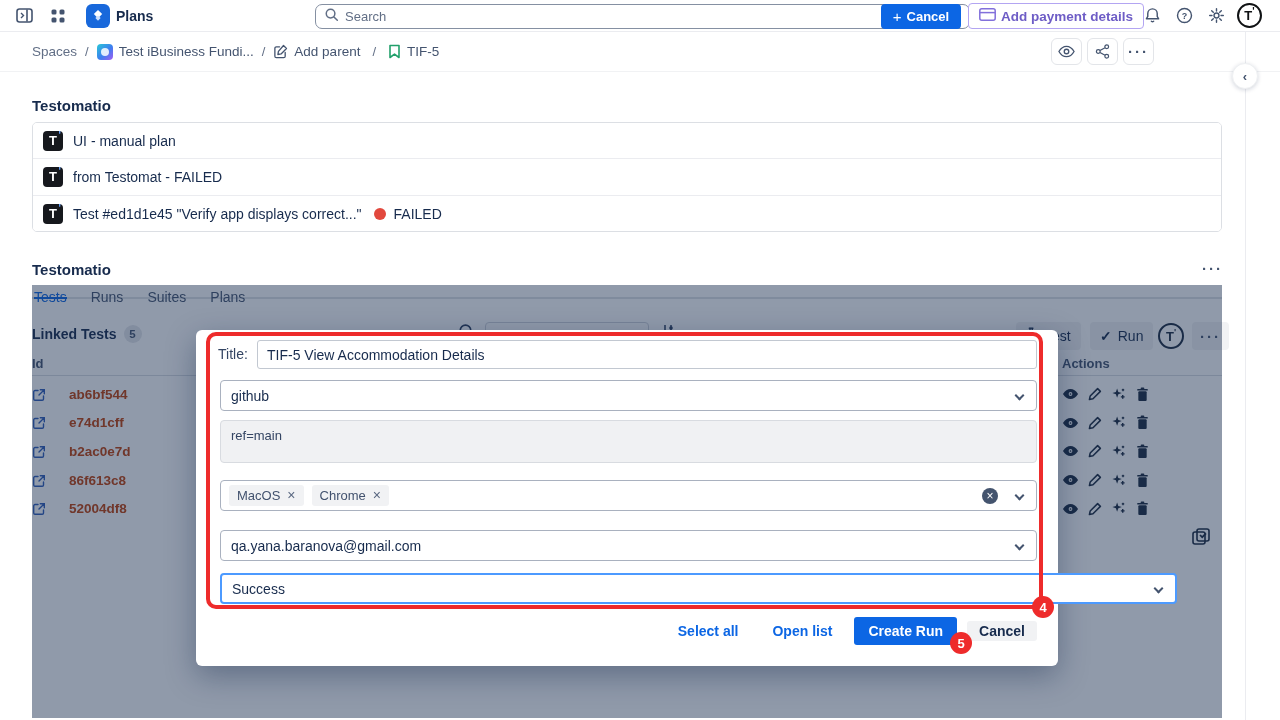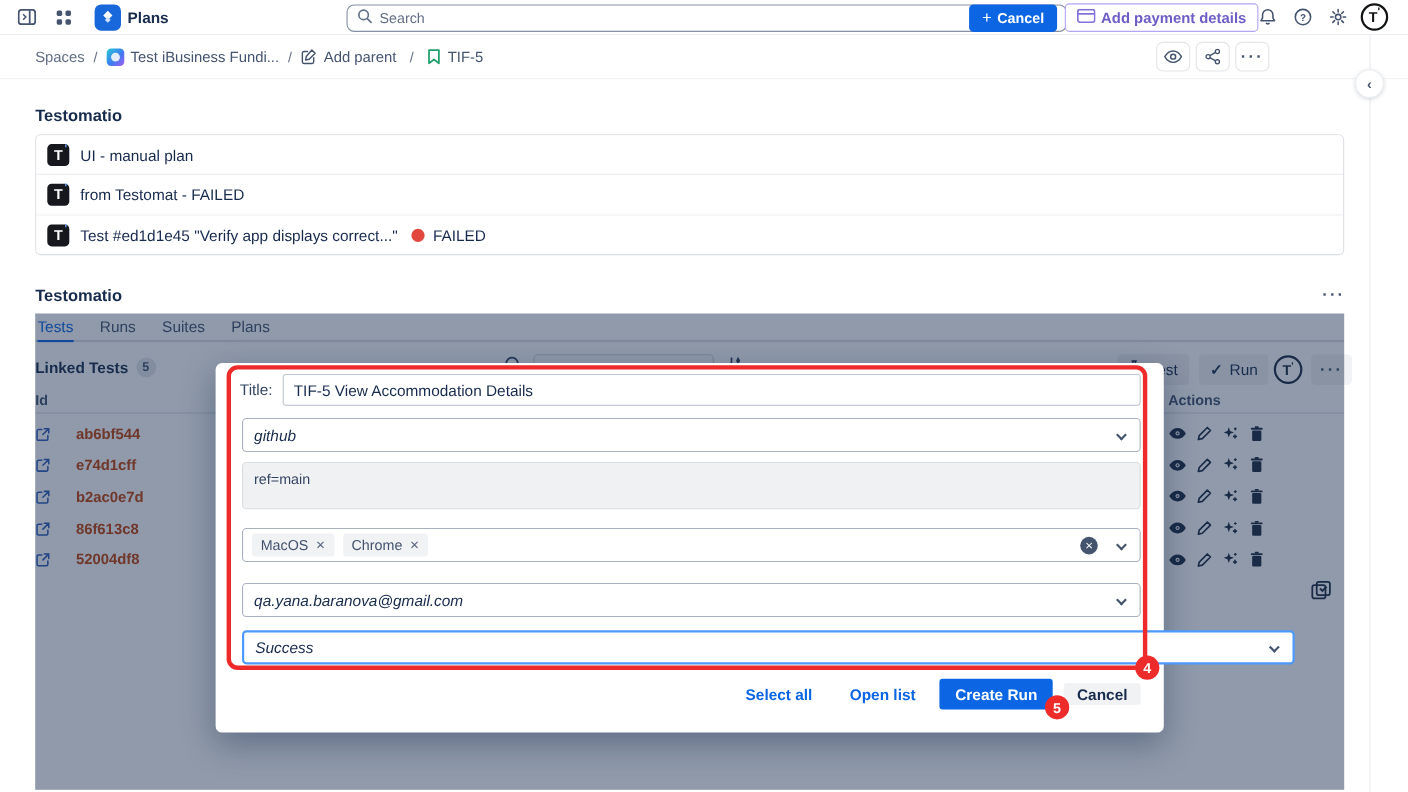--- a/index.html
+++ b/index.html
@@ -60,21 +60,21 @@
   .linkrow:last-child { border-bottom:none; }
   .tlogo { width:20px; height:20px; border-radius:4px; background:#16181d; color:#fff;
            display:flex; align-items:center; justify-content:center; font-weight:700; font-size:13px;
            flex:0 0 auto; position:relative; }
   .tlogo::before { content:"T"; }
   .tlogo::after { content:"'"; position:absolute; right:2px; top:-1px; color:#6aa6ff; font-size:10px; }
   .red-dot { width:12px; height:12px; border-radius:50%; background:#e2483d; display:inline-block; margin:0 4px 0 2px; }
 
   
   .panel { position:absolute; left:32px; top:285px; width:1190px; height:433px; background:#fff; }
-  .tabs { display:flex; gap:24px; height:26px; border-bottom:2px solid #dfe2e7; padding-left:2px; }
+  .tabs { display:flex; gap:24px; height:14px; border-bottom:2px solid #dfe2e7; padding-left:2px; }
   .tab { font-size:14px; font-weight:500; color:#44546f; cursor:pointer; line-height:24px; }
   .tab.active { color:#0c66e4; box-shadow:0 2px 0 #0c66e4; }
   .badge-count { min-width:18px; height:18px; border-radius:9px; background:#e4e6ea; color:#44546f;
                  font-size:11.5px; font-weight:600; display:inline-flex; align-items:center;
                  justify-content:center; padding:0 4px; margin-left:7px; }
   .toolbtn { height:28px; border:none; border-radius:4px; background:#f1f2f4; color:#172b4d;
              font-size:14px; font-weight:500; display:flex; align-items:center; gap:6px; padding:0 10px;
              cursor:pointer; font-family:"Liberation Sans", sans-serif; }
   .tcircle { width:26px; height:26px; border-radius:50%; border:2px solid #1c2b41; background:transparent;
              color:#1c2b41; font-weight:700; font-size:13px; display:flex; align-items:center;
@@ -89,21 +89,21 @@
   .overlay { position:absolute; left:32px; top:285px; width:1190px; height:433px;
              background:rgba(23,43,77,0.48); z-index:5; }
 
   
   .modal { position:absolute; left:196px; top:330px; width:862px; height:336px; background:#fff;
            border-radius:6px; box-shadow:0 10px 30px rgba(9,30,66,.35); z-index:6; }
   .redrect { position:absolute; left:10px; top:2px; width:837px; height:277px;
              border:4px solid #ee2b2b; border-radius:10px; pointer-events:none; z-index:3; }
   .fld { position:absolute; border:1px solid #aeb6c2; border-radius:4px; background:#fff;
          display:flex; align-items:center; font-size:14px; color:#172b4d; cursor:pointer; }
-  .fld .val { padding-left:10px;font-style:italic; }
+  .fld .val { padding-left:10px; }
   .chev { width:7px; height:7px; border-right:2px solid #44546f; border-bottom:2px solid #44546f;
           transform:rotate(45deg); position:absolute; right:13px; top:10px; }
   .tag { background:#f1f2f4; border-radius:3px; font-size:13px; color:#42526e; padding:3px 8px;
          display:inline-flex; align-items:center; gap:7px; margin-right:8px; }
   .tag .x { color:#596780; font-size:12px; cursor:pointer; }
   .tag .x::before { content:"×"; font-size:14px; line-height:1; }
   .clear-circle { width:16px; height:16px; border-radius:50%; background:#44546e; color:#fff;
                   display:flex; align-items:center; justify-content:center; position:absolute;
                   right:38px; top:7px; cursor:pointer; }
   .clear-circle::before { content:"×"; font-size:12px; line-height:1; }

